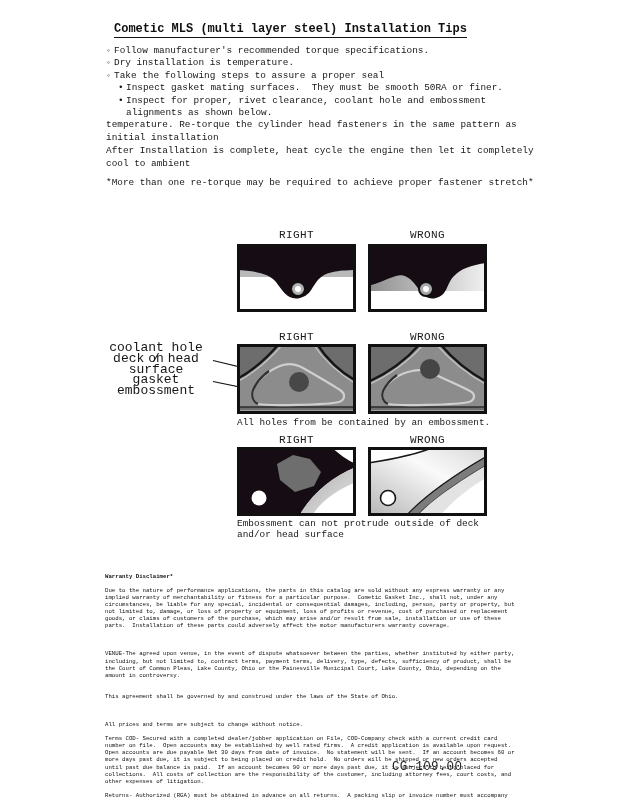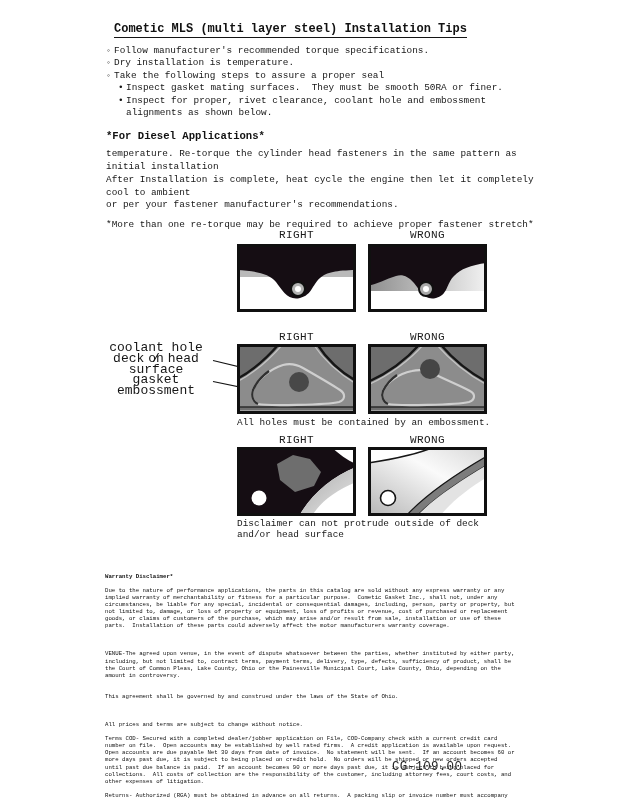--- a/index.html
+++ b/index.html
@@ -42,25 +42,23 @@
     <h1 class="title"><span class="u">Cometic MLS (multi layer steel) Installation Tips</span></h1>
     <ul class="tips">
       <li>Follow manufacturer's recommended torque specifications.</li>
       <li>Dry installation is temperature.</li>
       <li>Take the following steps to assure a proper seal</li>
     </ul>
     <ul class="subtips">
       <li>Inspect gasket mating surfaces.  They must be smooth 50RA or finer.</li>
       <li>Inspect for proper, rivet clearance, coolant hole and embossment alignments as shown below.</li>
     </ul>
-    <div class="diesel-heading">*For Diesel Applications*</div>
     <div class="para">
       <div>temperature. Re-torque the cylinder head fasteners in the same pattern as initial installation</div>
       <div>After Installation is complete, heat cycle the engine then let it completely cool to ambient</div>
-      <div>or per your fastener manufacturer's recommendations.</div>
     </div>
     <div class="para">*More than one re-torque may be required to achieve proper fastener stretch*</div>
   </div>
 
   <div class="fig-label" style="left:237px;top:229px;">RIGHT</div>
   <div class="fig-label" style="left:368px;top:229px;">WRONG</div>
 
   <svg class="fig-svg" style="left:237px;top:244px;" width="119" height="68" viewBox="0 0 119 68">
     <rect width="119" height="68" fill="#ffffff"></rect>
     <rect x="2" y="26" width="115" height="8" fill="#b9b9b9"></rect>
@@ -127,21 +125,21 @@
     <path d="M68,0 C81,15 99,30 119,41" fill="none" stroke="#c4c4c4" stroke-width="1.2"></path>
     <rect x="0" y="63" width="119" height="7" fill="#6f6f6f"></rect>
     <line x1="0" y1="63" x2="119" y2="63" stroke="#2b2b2b" stroke-width="1.4"></line>
     <line x1="0" y1="66.5" x2="119" y2="66.5" stroke="#9e9e9e" stroke-width="1"></line>
     <path d="M20,60 C15,58 13,52 15,47 C19,38 30,30 44,27 C52,25 58,26 64,29 C78,36 93,42 102,47 C108,50 107,56 101,58 C89,61 29,62 20,60 Z" fill="none" stroke="#cfcfcf" stroke-width="2.2"></path>
     <path d="M20,60 C15,58 13,52 15,47 C18,41 23,35 29,31" fill="none" stroke="#303030" stroke-width="2.2"></path>
     <circle cx="62" cy="25" r="10" fill="#454545"></circle>
     <rect x="1.5" y="1.5" width="116" height="67" fill="none" stroke="#101010" stroke-width="3"></rect>
   </svg>
 
-  <div class="fig-caption" style="top:418px;">All holes must be contained by an embossment.</div>
+  <div class="fig-caption" style="top:418px;">All holes from be contained by an embossment.</div>
 
   <div class="fig-label" style="left:237px;top:434px;">RIGHT</div>
   <div class="fig-label" style="left:368px;top:434px;">WRONG</div>
 
   <svg class="fig-svg" style="left:237px;top:447px;" width="119" height="69" viewBox="0 0 119 69">
     <defs>
       <linearGradient id="g3r" x1="0" y1="0" x2="1" y2="1">
         <stop offset="0" stop-color="#a8a8a8"></stop>
           <stop offset="1" stop-color="#e9e9e9"></stop>
       </linearGradient>
@@ -167,21 +165,21 @@
     <path d="M0,16 C26,12 50,7 66,0" fill="none" stroke="#161616" stroke-width="1.6"></path>
     <path d="M38,69 C58,47 88,27 119,9 V18 C92,34 66,51 49,69 Z" fill="#7c7c7c"></path>
     <path d="M38,69 C58,47 88,27 119,9" fill="none" stroke="#161616" stroke-width="1.2"></path>
     <path d="M49,69 C66,51 92,34 119,18" fill="none" stroke="#161616" stroke-width="1.2"></path>
     <path d="M49,69 C66,51 92,34 119,18 V30 C100,42 83,55 72,69 Z" fill="#e3e3e3"></path>
     <circle cx="20" cy="51" r="7.5" fill="#ffffff" stroke="#141414" stroke-width="1.6"></circle>
     <rect x="1.5" y="1.5" width="116" height="66" fill="none" stroke="#101010" stroke-width="3"></rect>
   </svg>
 
   <div class="fig-caption" style="top:519px;">
-    <div>Disclaimer can not protrude outside of deck</div>
+    <div>Embossment can not protrude outside of deck</div>
     <div>and/or head surface</div>
   </div>
 
   <div class="disclaimer">
     <div class="disc-h">Warranty Disclaimer*</div>
     <div class="disc-p">Due to the nature of performance applications, the parts in this catalog are sold without any express warranty or any implied warranty of merchantability or fitness for a particular purpose.  Cometic Gasket Inc., shall not, under any circumstances, be liable for any special, incidental or consequential damages, including, person, party or property, but not limited to, damage, or loss of property or equipment, loss of profits or revenue, cost of purchased or replacement goods, or claims of customers of the purchase, which may arise and/or result from sale, installation or use of these parts.  Installation of these parts could adversely affect the motor manufacturers warranty coverage.</div>
     <div class="disc-p">
       <div>VENUE-The agreed upon venue, in the event of dispute whatsoever between the parties, whether instituted by either party, including, but not limited to, contract terms, payment terms, delivery, type, defects, sufficiency of product, shall be the Court of Common Pleas, Lake County, Ohio or the Painesville Municipal Court, Lake County, Ohio, depending on the amount in controversy.</div>
       <div>This agreement shall be governed by and construed under the laws of the State of Ohio.</div>
     </div>

